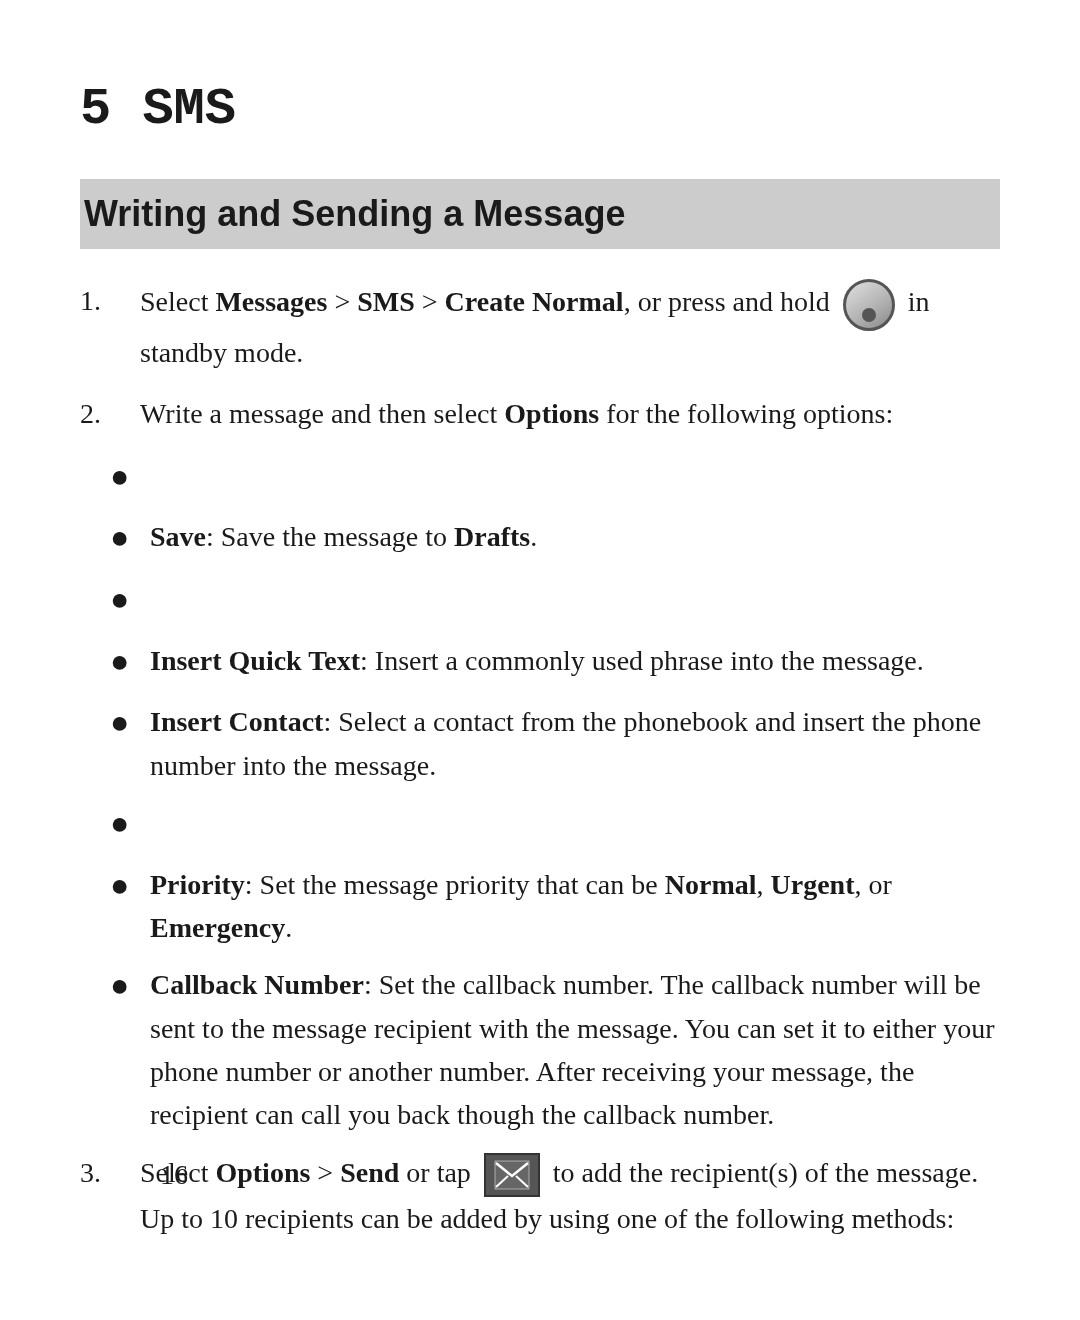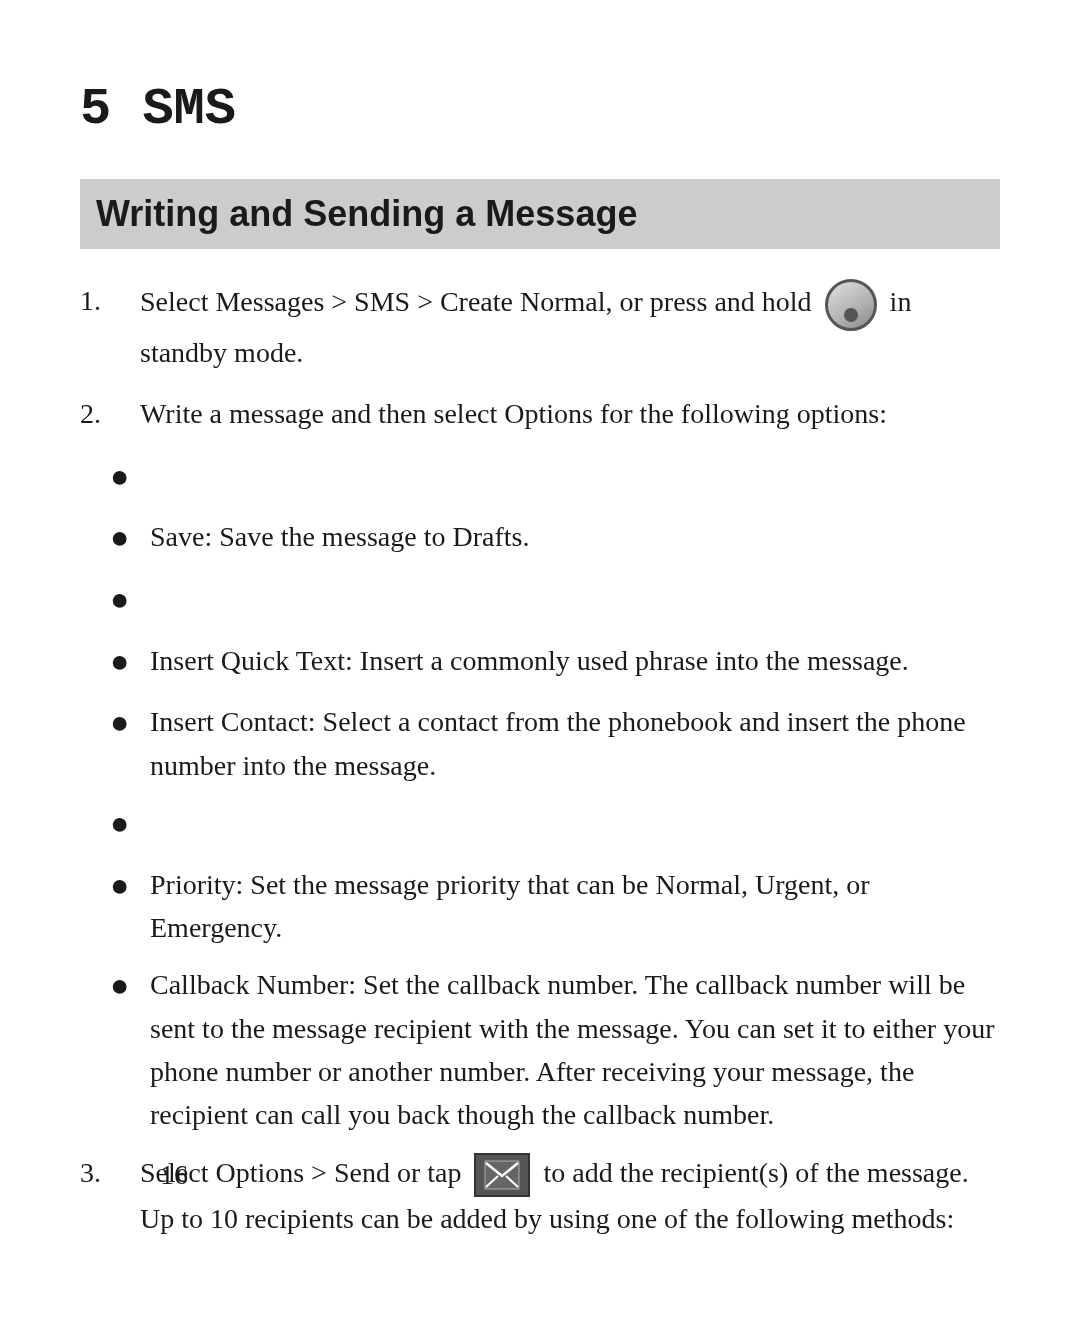--- a/index.html
+++ b/index.html
@@ -21,21 +21,21 @@
     .chapter-title {
       font-size: 52px;
       font-weight: bold;
       margin-bottom: 40px;
       margin-top: 20px;
       font-family: Liberation Mono, monospace;
     }
 
     .section-header {
       background-color: #cccccc;
-      padding: 14px 16px;
+      padding: 14px 4px;
       font-size: 36px;
       font-weight: bold;
       margin-bottom: 30px;
       font-family: Arial, sans-serif;
     }
 
     .intro-text {
       margin-bottom: 28px;
       line-height: 1.55;
       font-size: 28px;
@@ -78,21 +78,21 @@
       flex-shrink: 0;
     }
 
     .bullet-content {
       flex: 1;
       font-size: 28px;
       line-height: 1.55;
     }
 
     strong, b {
-      font-weight: normal;
+      font-weight: bold;
     }
 
     .page-number {
       position: absolute;
       bottom: 50px;
       left: 80px;
       font-size: 28px;
     }
 
     .nav-button-icon {

